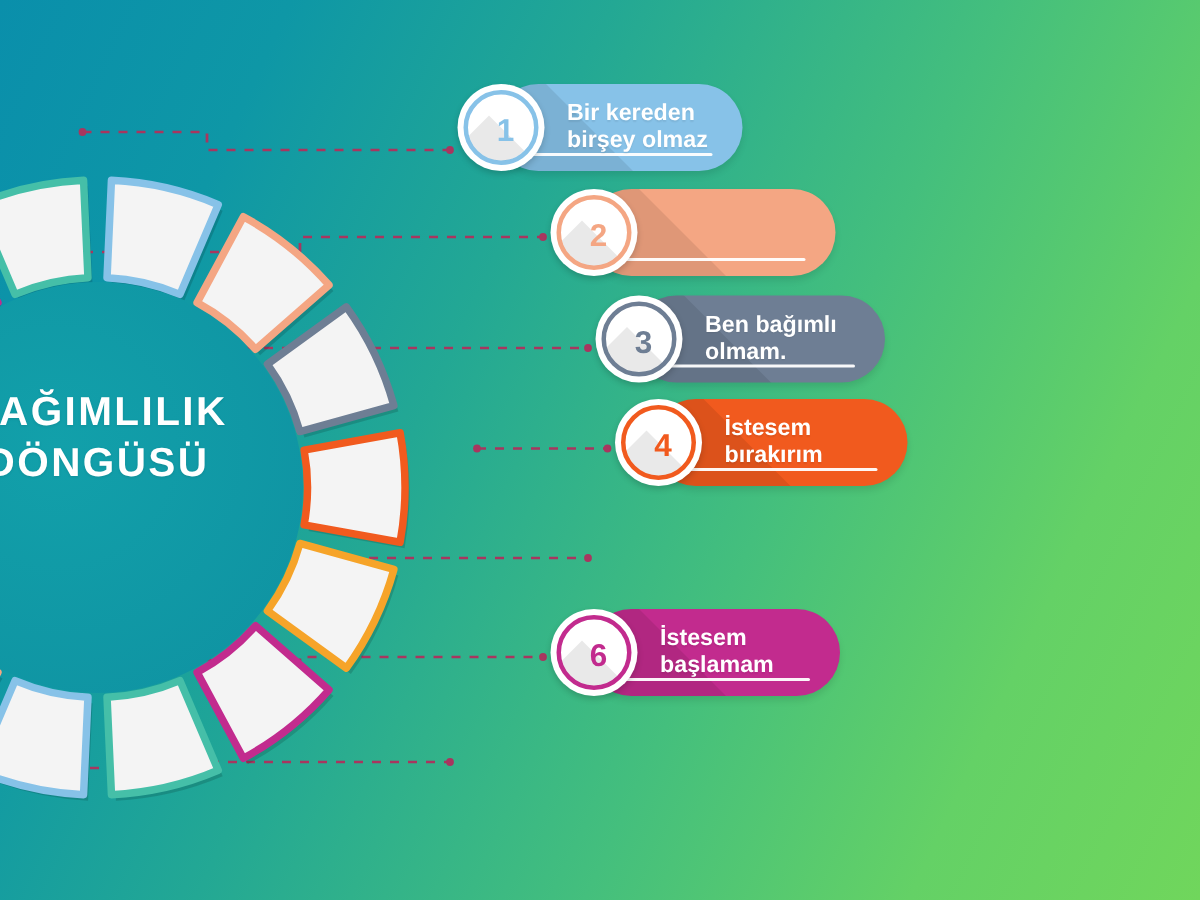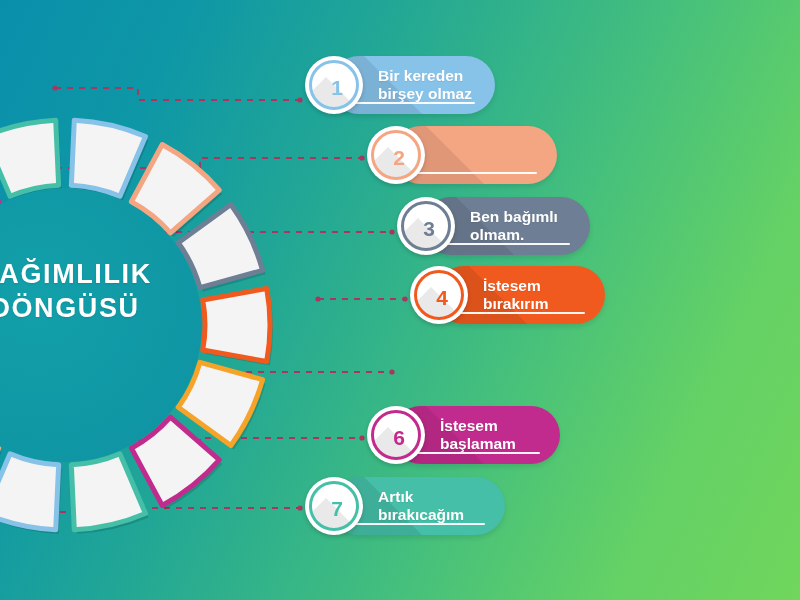--- a/index.html
+++ b/index.html
@@ -299,29 +299,15 @@
         </div>
         <div class="pill-underline" style="left: 414px; width: 126px;"></div>
         <div class="pill-label" style="left: 440px; width: 112px;">İstesem başlamam</div>
         <div class="badge" style="left: 367px;">
           <div class="badge-ring" style="border-color: rgb(194, 43, 142);">
             <div class="badge-shadow"></div>
             <div class="badge-num" style="color: rgb(194, 43, 142);">6</div>
           </div>
         </div>
       </div>
-      <div class="step" style="left: 0px; top: 477px; width: 800px;">
-        <div class="pill" style="left: 330px; width: 175px; background: rgb(69, 191, 168);"></div>
-        <div class="pill-longshadow" style="left: 330px; width: 175px;">
-          <i></i>
-        </div>
-        <div class="pill-underline" style="left: 352px; width: 133px;"></div>
-        <div class="pill-label" style="left: 378px; width: 119px;">Artık bırakıcağım</div>
-        <div class="badge" style="left: 305px;">
-          <div class="badge-ring" style="border-color: rgb(69, 191, 168);">
-            <div class="badge-shadow"></div>
-            <div class="badge-num" style="color: rgb(69, 191, 168);">7</div>
-          </div>
-        </div>
-      </div>
     </div>
 
 </div>
 
 </body></html>

